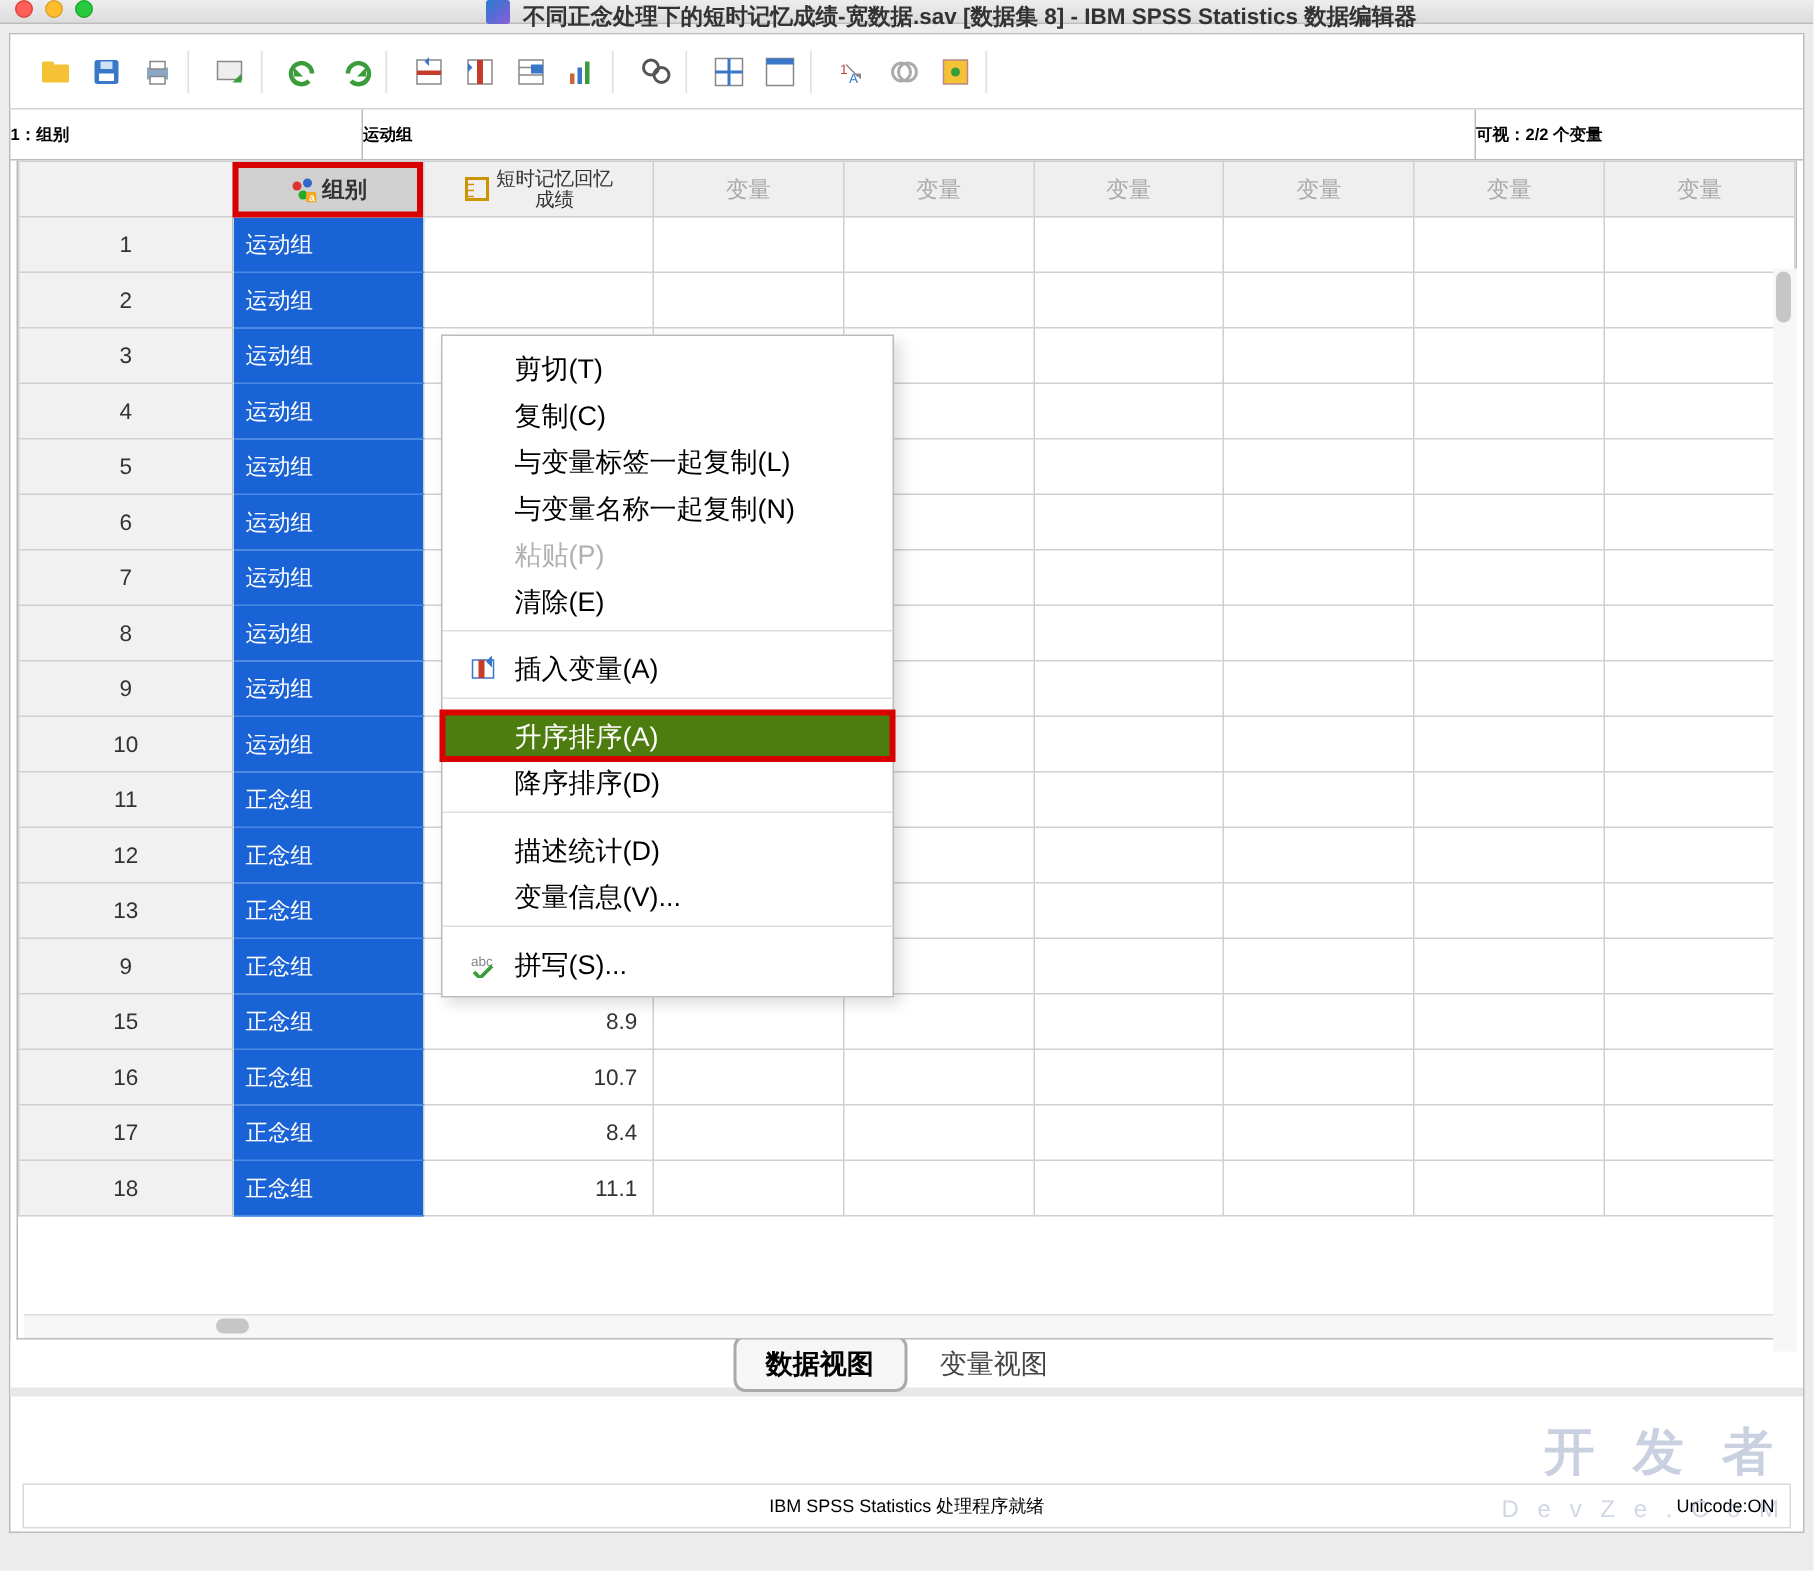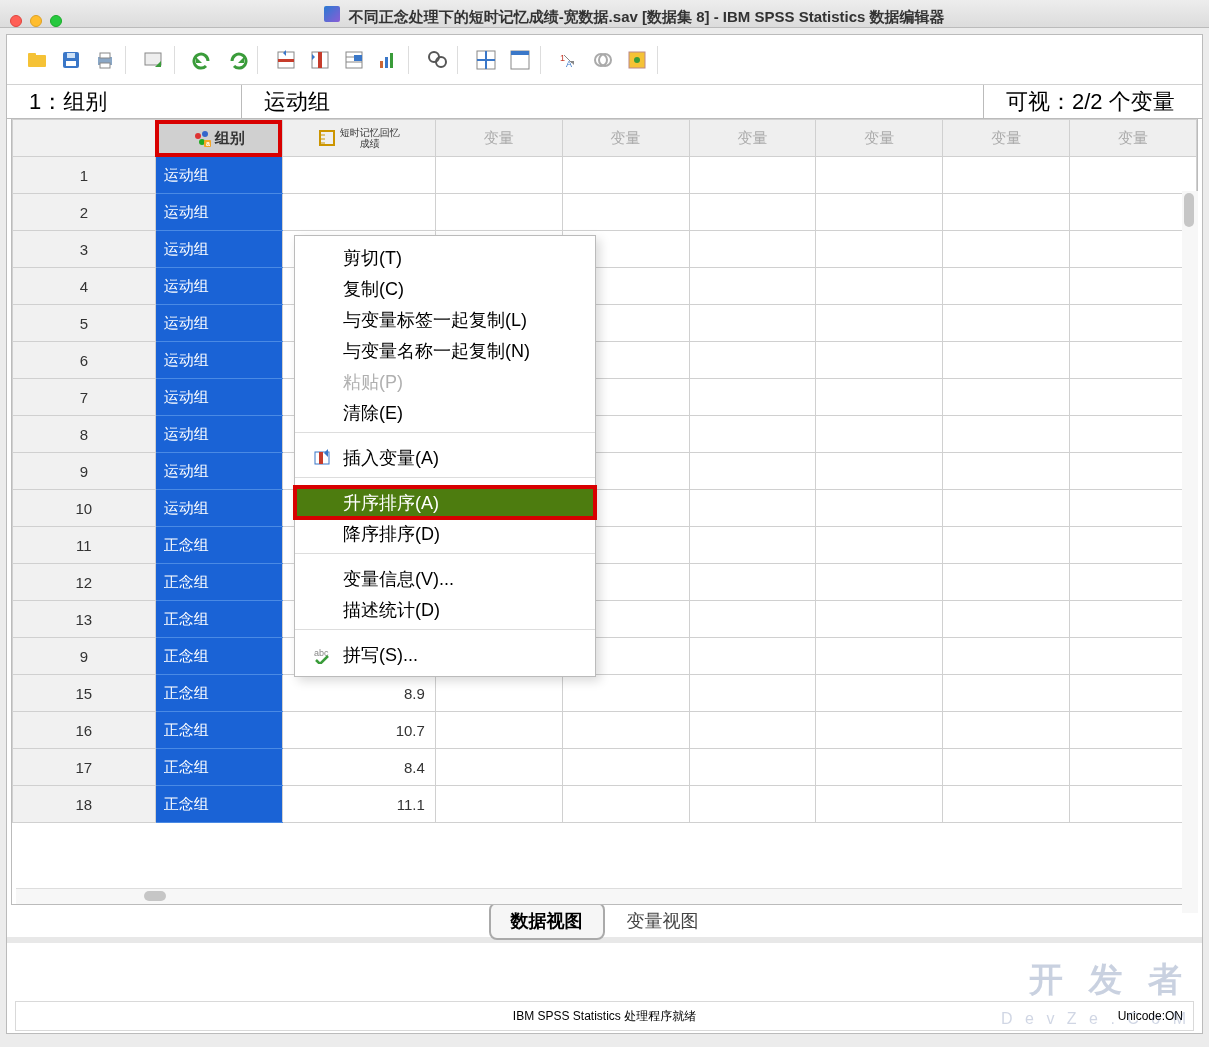--- a/index.html
+++ b/index.html
@@ -1,34 +1,34 @@
 <!DOCTYPE html>
 <html><head>
 <meta charset="utf-8">
 <style>
 * { box-sizing: border-box; margin: 0; padding: 0; }
 body { font-family: "Helvetica Neue", Arial, sans-serif; font-size: 14px; background: #ececec; width: 1209px; height: 1047px; overflow: hidden; position: relative; }
 
-.title-bar { height: 28px; background: linear-gradient(#ededed,#dcdcdc); border-bottom: 1px solid #bbb; display: flex; align-items: flex-end; padding: 0 10px; gap: 8px; }
+.title-bar { height: 16px; background: linear-gradient(#ededed,#dcdcdc); border-bottom: 1px solid #bbb; display: flex; align-items: flex-start; padding: 0 10px; gap: 8px; }
 .traffic { width: 12px; height: 12px; border-radius: 50%; }
 .t-red { background: #ff5f56; border: .5px solid #e0443e; }
 .t-yellow { background: #ffbd2e; border: .5px solid #dea123; }
 .t-green { background: #27c93f; border: .5px solid #1aab29; }
 .title-text { flex: 1; text-align: center; font-weight: bold; font-size: 15px; color: #333; }
 .spss-icon { width: 16px; height: 16px; display: inline-block; background: linear-gradient(135deg,#2a7ad2,#8a5dd6); border-radius: 2px; margin-right: 4px; }
 
 .main-shell { background: #fff; border: 1px solid #bbb; margin: 6px; height: 1000px; position: relative; }
 
 .toolbar { height: 50px; background: #fff; border-bottom: 1px solid #d2d2d2; display: flex; align-items: center; padding: 0 10px; gap: 8px; }
 .tb-group { display: flex; gap: 6px; padding: 0 6px; border-right: 1px solid #ddd; }
 .tb-btn { width: 28px; height: 28px; display: flex; align-items: center; justify-content: center; border-radius: 3px; cursor: pointer; }
 .tb-svg { width: 22px; height: 22px; }
 
 .info-bar { height: 34px; border-bottom: 1px solid #bbb; display: flex; align-items: stretch; }
-.info-cell { border-right: 1px solid #bbb; display: flex; align-items: center; padding: 0 22px; font-size: 22px; }
+.info-cell { border-right: 1px solid #bbb; display: flex; align-items: center; padding: 0 0; font-size: 11px; font-weight: bold; }
 .info-cell.left { width: 235px; }
 .info-cell.mid { flex: 1; }
 .info-cell.right { width: 218px; border-right: none; }
 
 .grid-area { position: relative; height: 786px; border-bottom: 1px solid #bbb; overflow: hidden; margin: 0 4px; border: 1px solid #bbb; border-top: none;}
 table.data-grid { border-collapse: collapse; width: 100%; table-layout: fixed; }
 table.data-grid th, table.data-grid td { border: 1px solid #d0d0d0; height: 37px; font-size: 15px; color: #333; vertical-align: middle; }
 table.data-grid th { background: #efefef; font-weight: normal; text-align: center; }
 table.data-grid th.rowhdr { width: 135px; background: #f1f1f1; text-align: center; font-size: 15px; }
 table.data-grid td { padding-right: 10px; }
@@ -225,21 +225,21 @@
             </div>
           </th>
           <th style="width:145px">
             <div style="display:flex;align-items:center;justify-content:center;gap:4px">
               <span class="var-icon"><svg width="18" height="18">
                     <rect x="2" y="2" width="14" height="14" fill="none" stroke="#cc9500" stroke-width="2"></rect>
                     <line x1="2" y1="6" x2="7" y2="6" stroke="#cc9500"></line>
                     <line x1="2" y1="10" x2="7" y2="10" stroke="#cc9500"></line>
                     <line x1="2" y1="14" x2="7" y2="14" stroke="#cc9500"></line>
                   </svg></span>
-              <span style="line-height:1.1;font-size:10px"><span>短时记忆回忆</span><br><span>成绩</span></span>
+              <span style="line-height:1.1;font-size:13px"><span>短时记忆回忆</span><br><span>成绩</span></span>
             </div>
           </th>
           <th style="width:120px;color:#aaa">变量</th>
           <th style="width:120px;color:#aaa">变量</th>
           <th style="width:120px;color:#aaa">变量</th>
           <th style="width:120px;color:#aaa">变量</th>
           <th style="width:120px;color:#aaa">变量</th>
           <th style="width:120px;color:#aaa">变量</th>
         </tr>
       </thead>
@@ -494,25 +494,25 @@
         <span class="ctx-spacer"></span>
         <span>升序排序(A)</span>
       </div>
     <div class="ctx-item">
         <span class="ctx-spacer"></span>
         <span>降序排序(D)</span>
       </div>
     <div class="ctx-sep"></div>
     <div class="ctx-item">
         <span class="ctx-spacer"></span>
+        <span>描述统计(D)</span>
+      </div>
+    <div class="ctx-item">
+        <span class="ctx-spacer"></span>
         <span>变量信息(V)...</span>
-      </div>
-    <div class="ctx-item">
-        <span class="ctx-spacer"></span>
-        <span>描述统计(D)</span>
       </div>
     <div class="ctx-sep"></div>
     <div class="ctx-item">
       <span class="ctx-icon">
           <svg width="18" height="18">
             <text x="0" y="10" font-size="9" fill="#888">abc</text>
             <path d="M2 14 l4 4 l8 -8" stroke="#3a9c3a" stroke-width="2.5" fill="none"></path>
           </svg>
         </span>
       <span>拼写(S)...</span>

